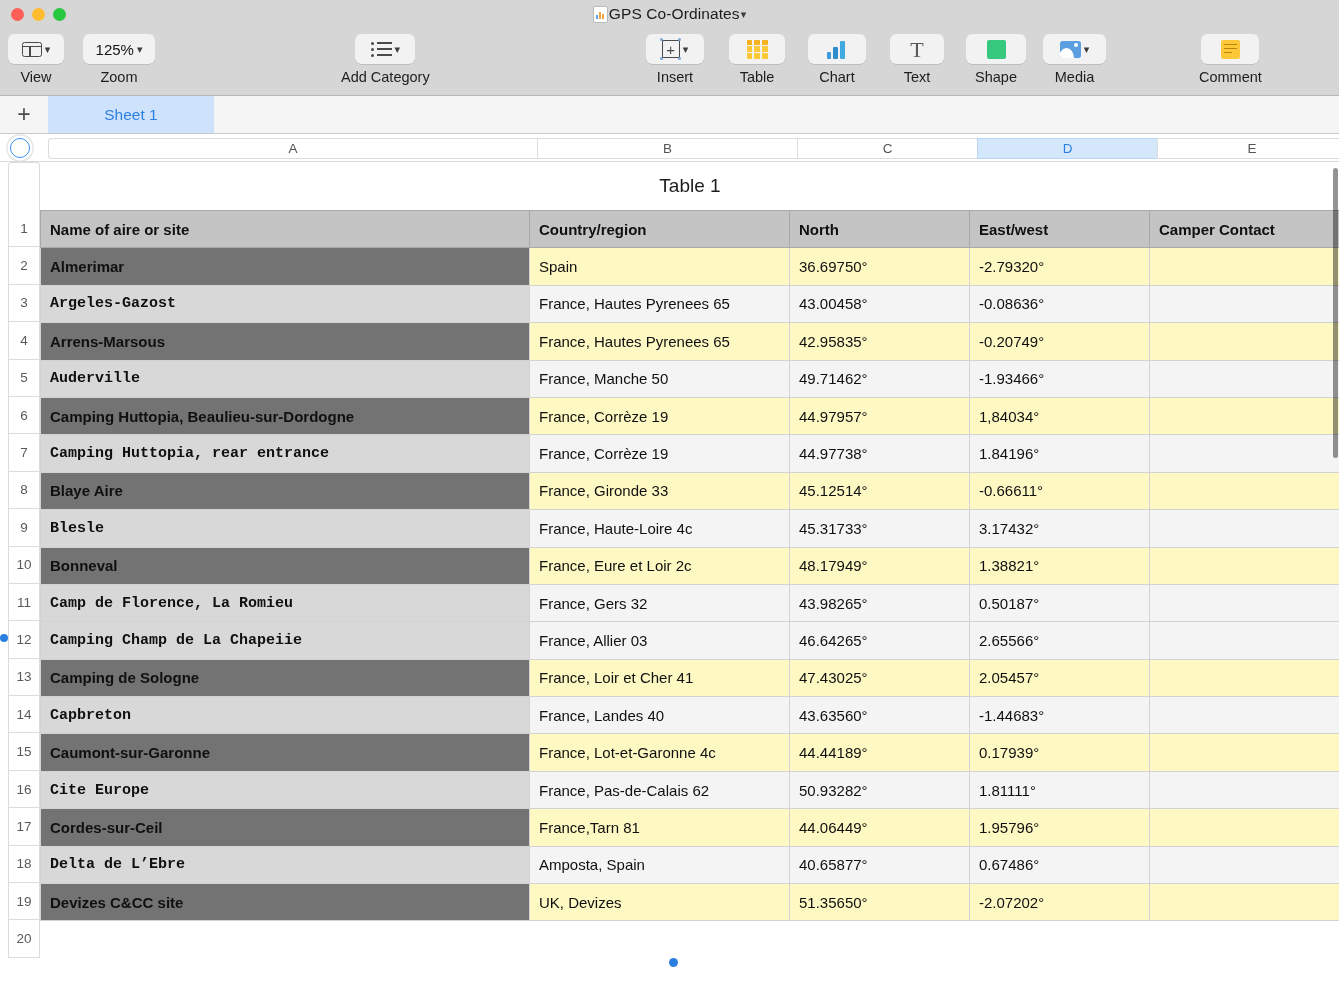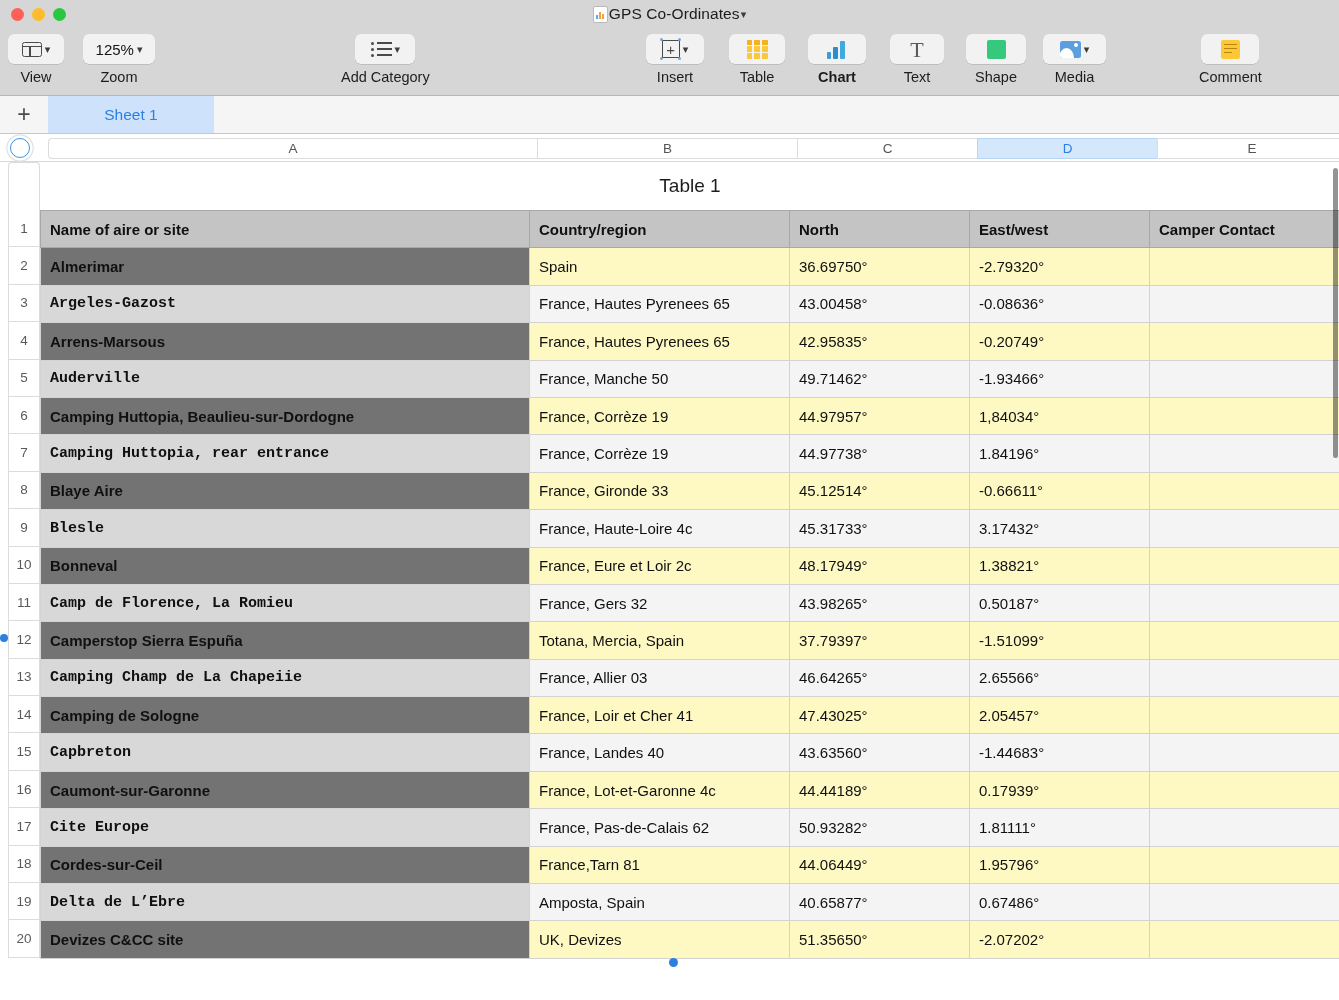--- a/index.html
+++ b/index.html
@@ -316,21 +316,21 @@
             <b></b>
           <b></b>
             <b></b>
             <b></b>
         </span>
       </div>
       <span class="tb-label">Table</span>
     </div>
   </div>
 
-  <div class="tb-group" style="left:808px;font-weight:bold;">
+  <div class="tb-group" style="left:808px;">
     <div class="tb-item">
       <div class="tb-btn" style="width:58px;">
         <span class="ic-chart">
             <b></b>
             <b></b>
             <b></b>
           </span>
       </div>
       <span class="tb-label">Chart</span>
     </div>
@@ -502,27 +502,20 @@
             <td class="cdata col-d">1.38821°</td>
             <td class="cdata col-e"></td>
           </tr>
           <tr class="even">
             <td class="cname col-a">Camp de Florence, La Romieu</td>
             <td class="cdata col-b">France, Gers 32</td>
             <td class="cdata col-c">43.98265°</td>
             <td class="cdata col-d">0.50187°</td>
             <td class="cdata col-e"></td>
           </tr>
-          <tr class="odd">
-            <td class="cname col-a">Camperstop Sierra Espuña</td>
-            <td class="cdata col-b">Totana, Mercia, Spain</td>
-            <td class="cdata col-c">37.79397°</td>
-            <td class="cdata col-d">-1.51099°</td>
-            <td class="cdata col-e"></td>
-          </tr>
           <tr class="even">
             <td class="cname col-a">Camping Champ de La Chapeiie</td>
             <td class="cdata col-b">France, Allier 03</td>
             <td class="cdata col-c">46.64265°</td>
             <td class="cdata col-d">2.65566°</td>
             <td class="cdata col-e"></td>
           </tr>
           <tr class="odd">
             <td class="cname col-a">Camping de Sologne</td>
             <td class="cdata col-b">France, Loir et Cher 41</td>

